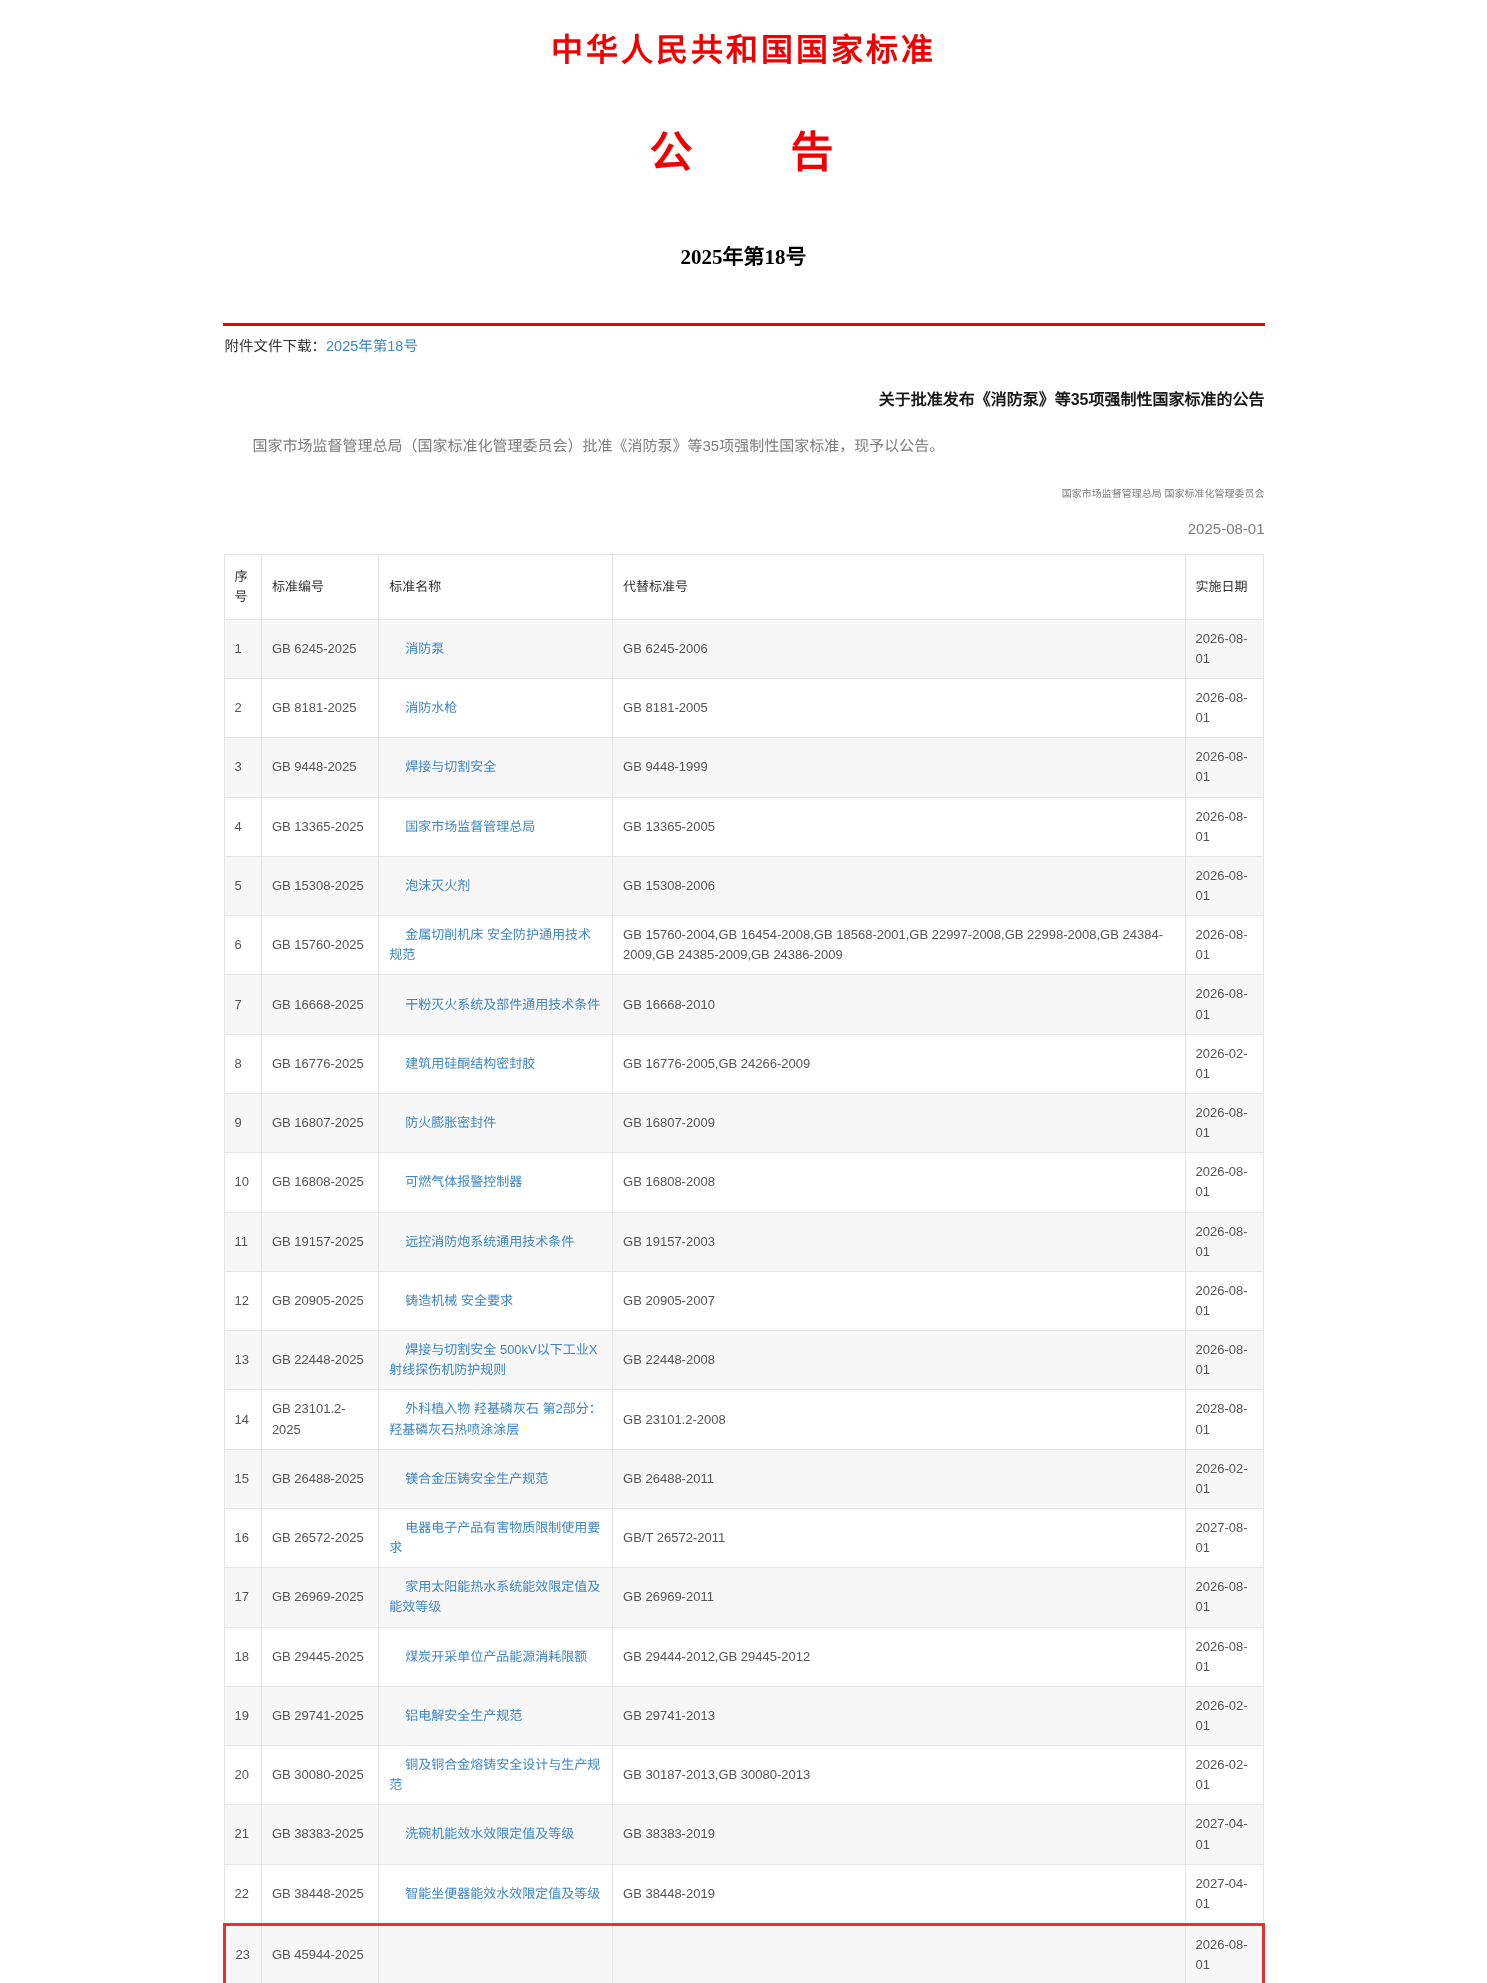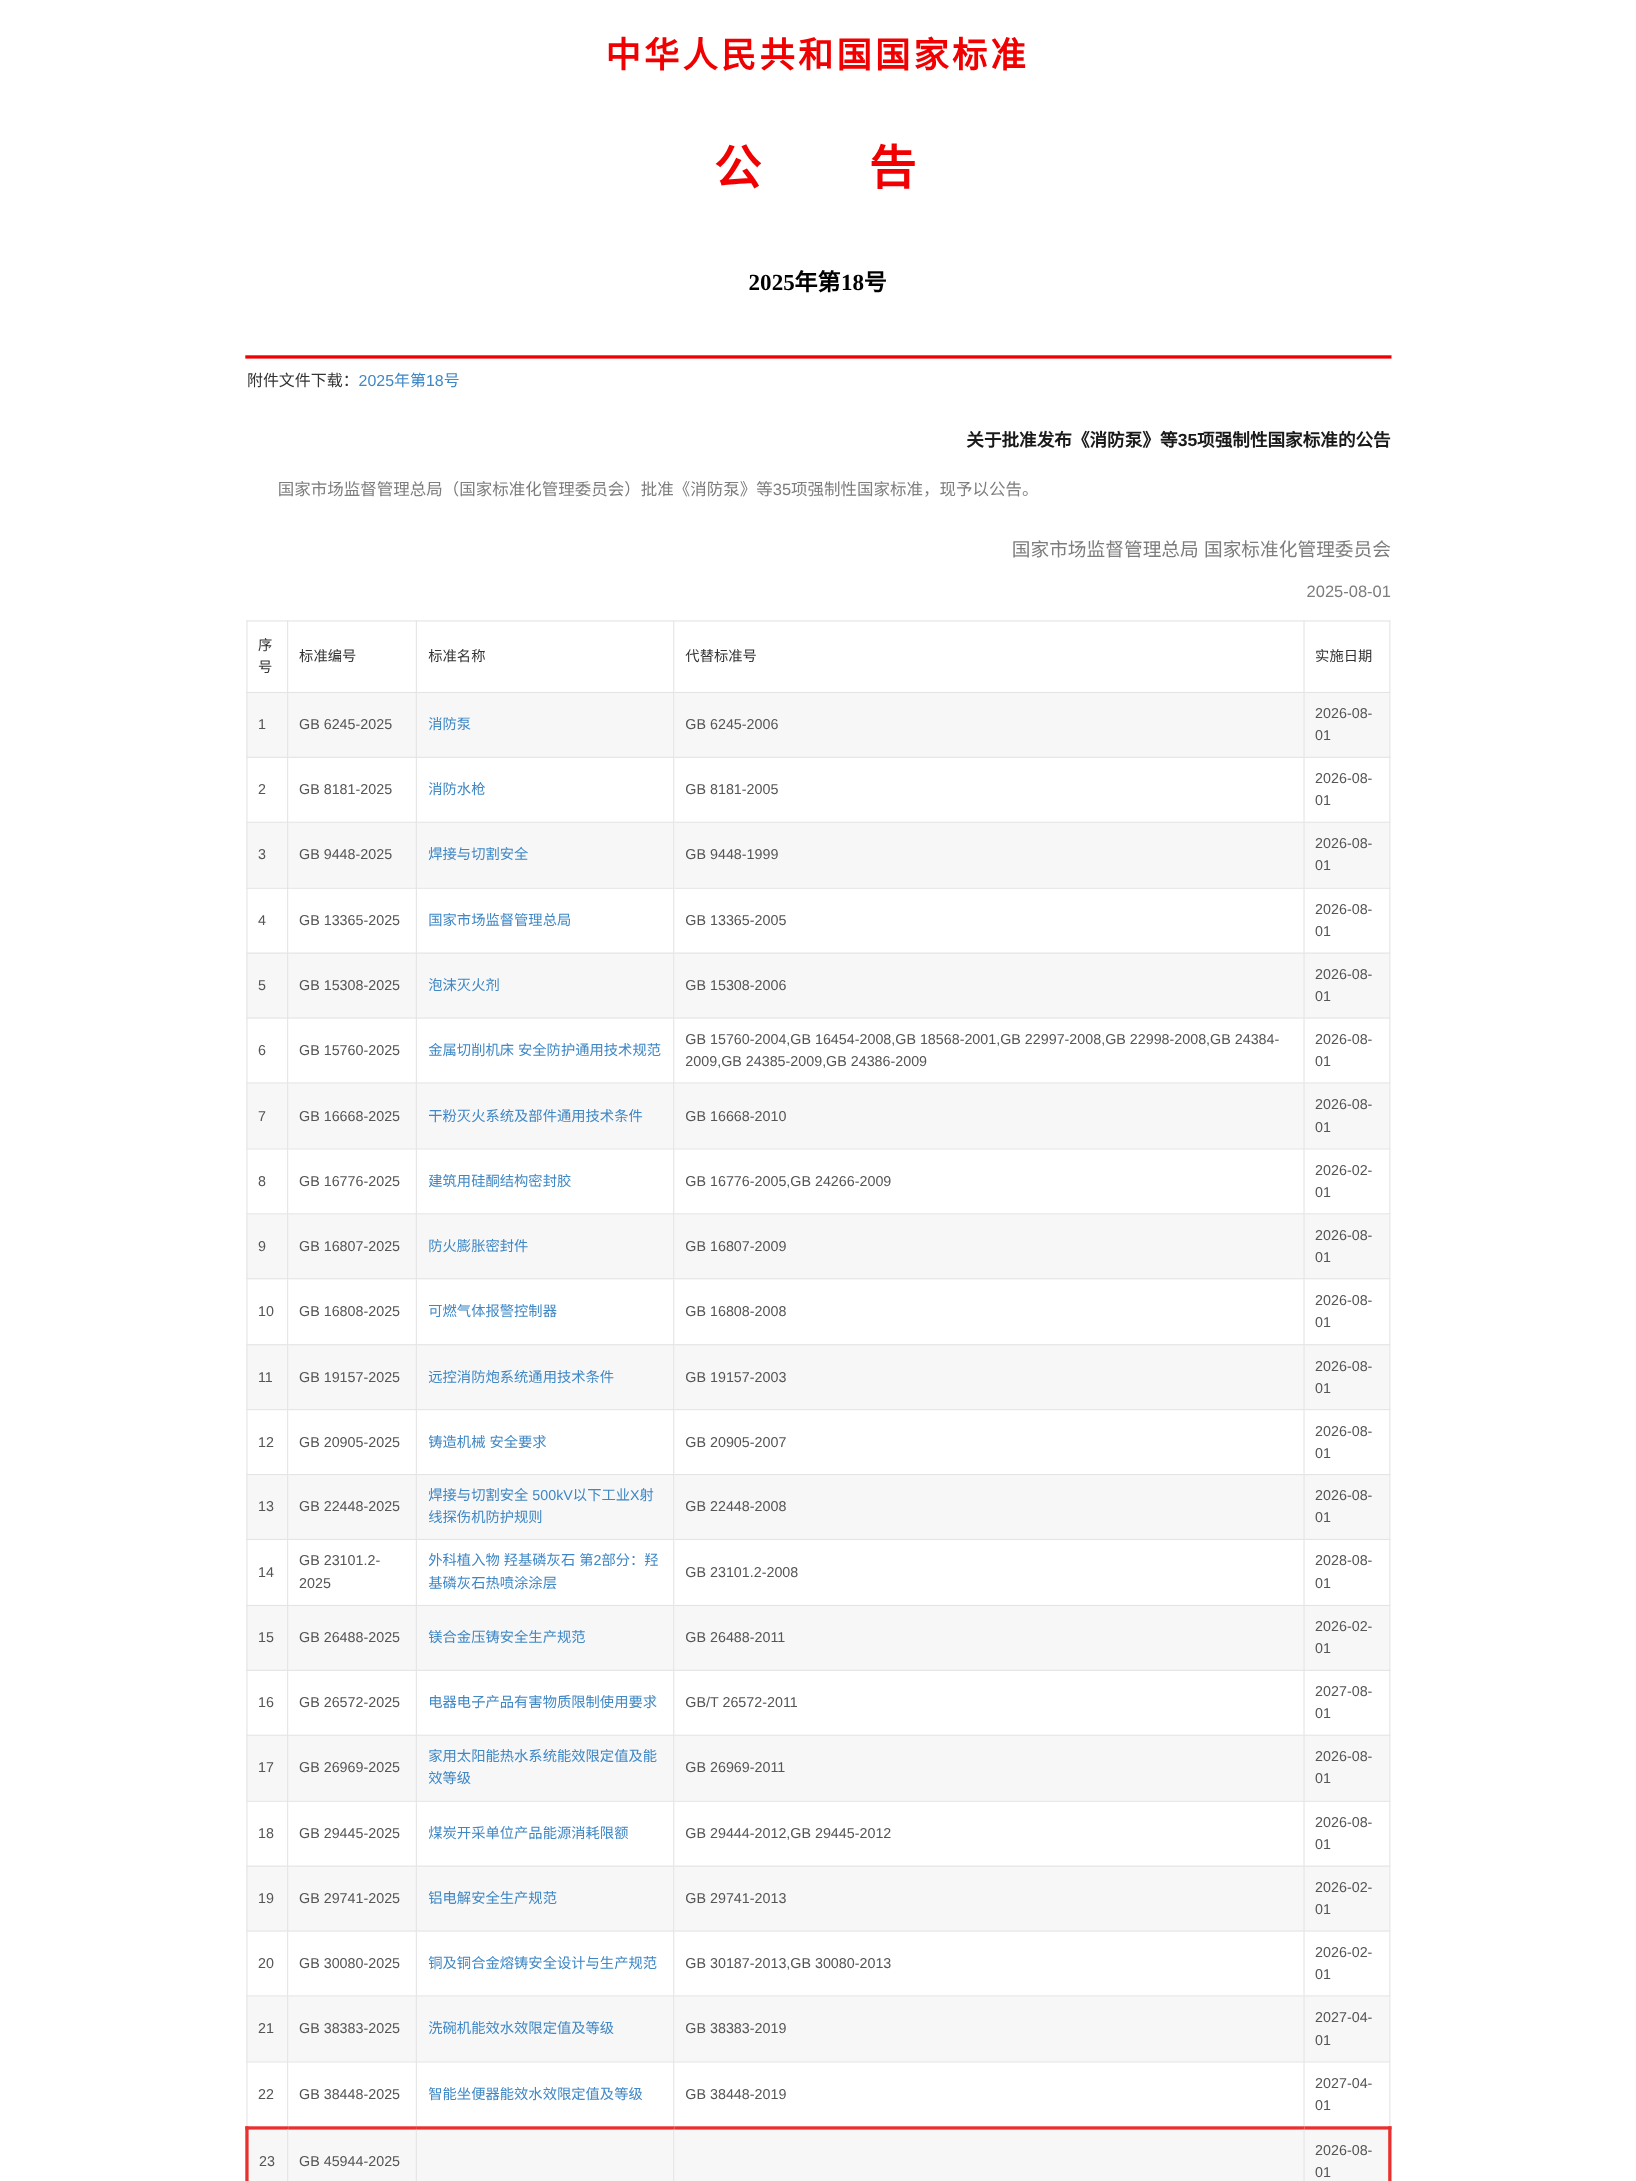--- a/index.html
+++ b/index.html
@@ -72,21 +72,21 @@
     margin: 31px 0 14px 0;
   }
   .notice-body {
     font-size: 15px;
     color: #7d7d7d;
     line-height: 1.5;
     text-indent: 2em;
     margin: 25px 0 0 0;
   }
   .notice-signature {
-    font-size: 17px;
+    font-size: 10px;
     color: #7d7d7d;
     text-align: right;
     margin-top: 27px;
   }
   .notice-date {
     font-size: 15px;
     color: #7d7d7d;
     text-align: right;
     margin-top: 20px;
   }
@@ -118,20 +118,21 @@
   .col-no   { width: 3.6%; }
   .col-code { width: 11.3%; }
   .col-name { width: 22.5%; }
   .col-repl { width: 55.1%; }
   .col-date { width: 7.5%; }
   td.cell-no, th.cell-no { text-align: center; padding-left: 4px; padding-right: 4px; }
   a.std-link {
     color: var(--link, #3f87c5);
     text-decoration: none;
     cursor: pointer;
+    margin-left: 16px;
   }
   
   tr.highlighted td {
     border-top: 3px solid var(--hl, #e8312f) !important;
     border-bottom: 3px solid var(--hl, #e8312f) !important;
   }
   tr.highlighted td:first-child { border-left: 3px solid var(--hl, #e8312f) !important; }
   tr.highlighted td:last-child  { border-right: 3px solid var(--hl, #e8312f) !important; }
 </style>
 </head>

